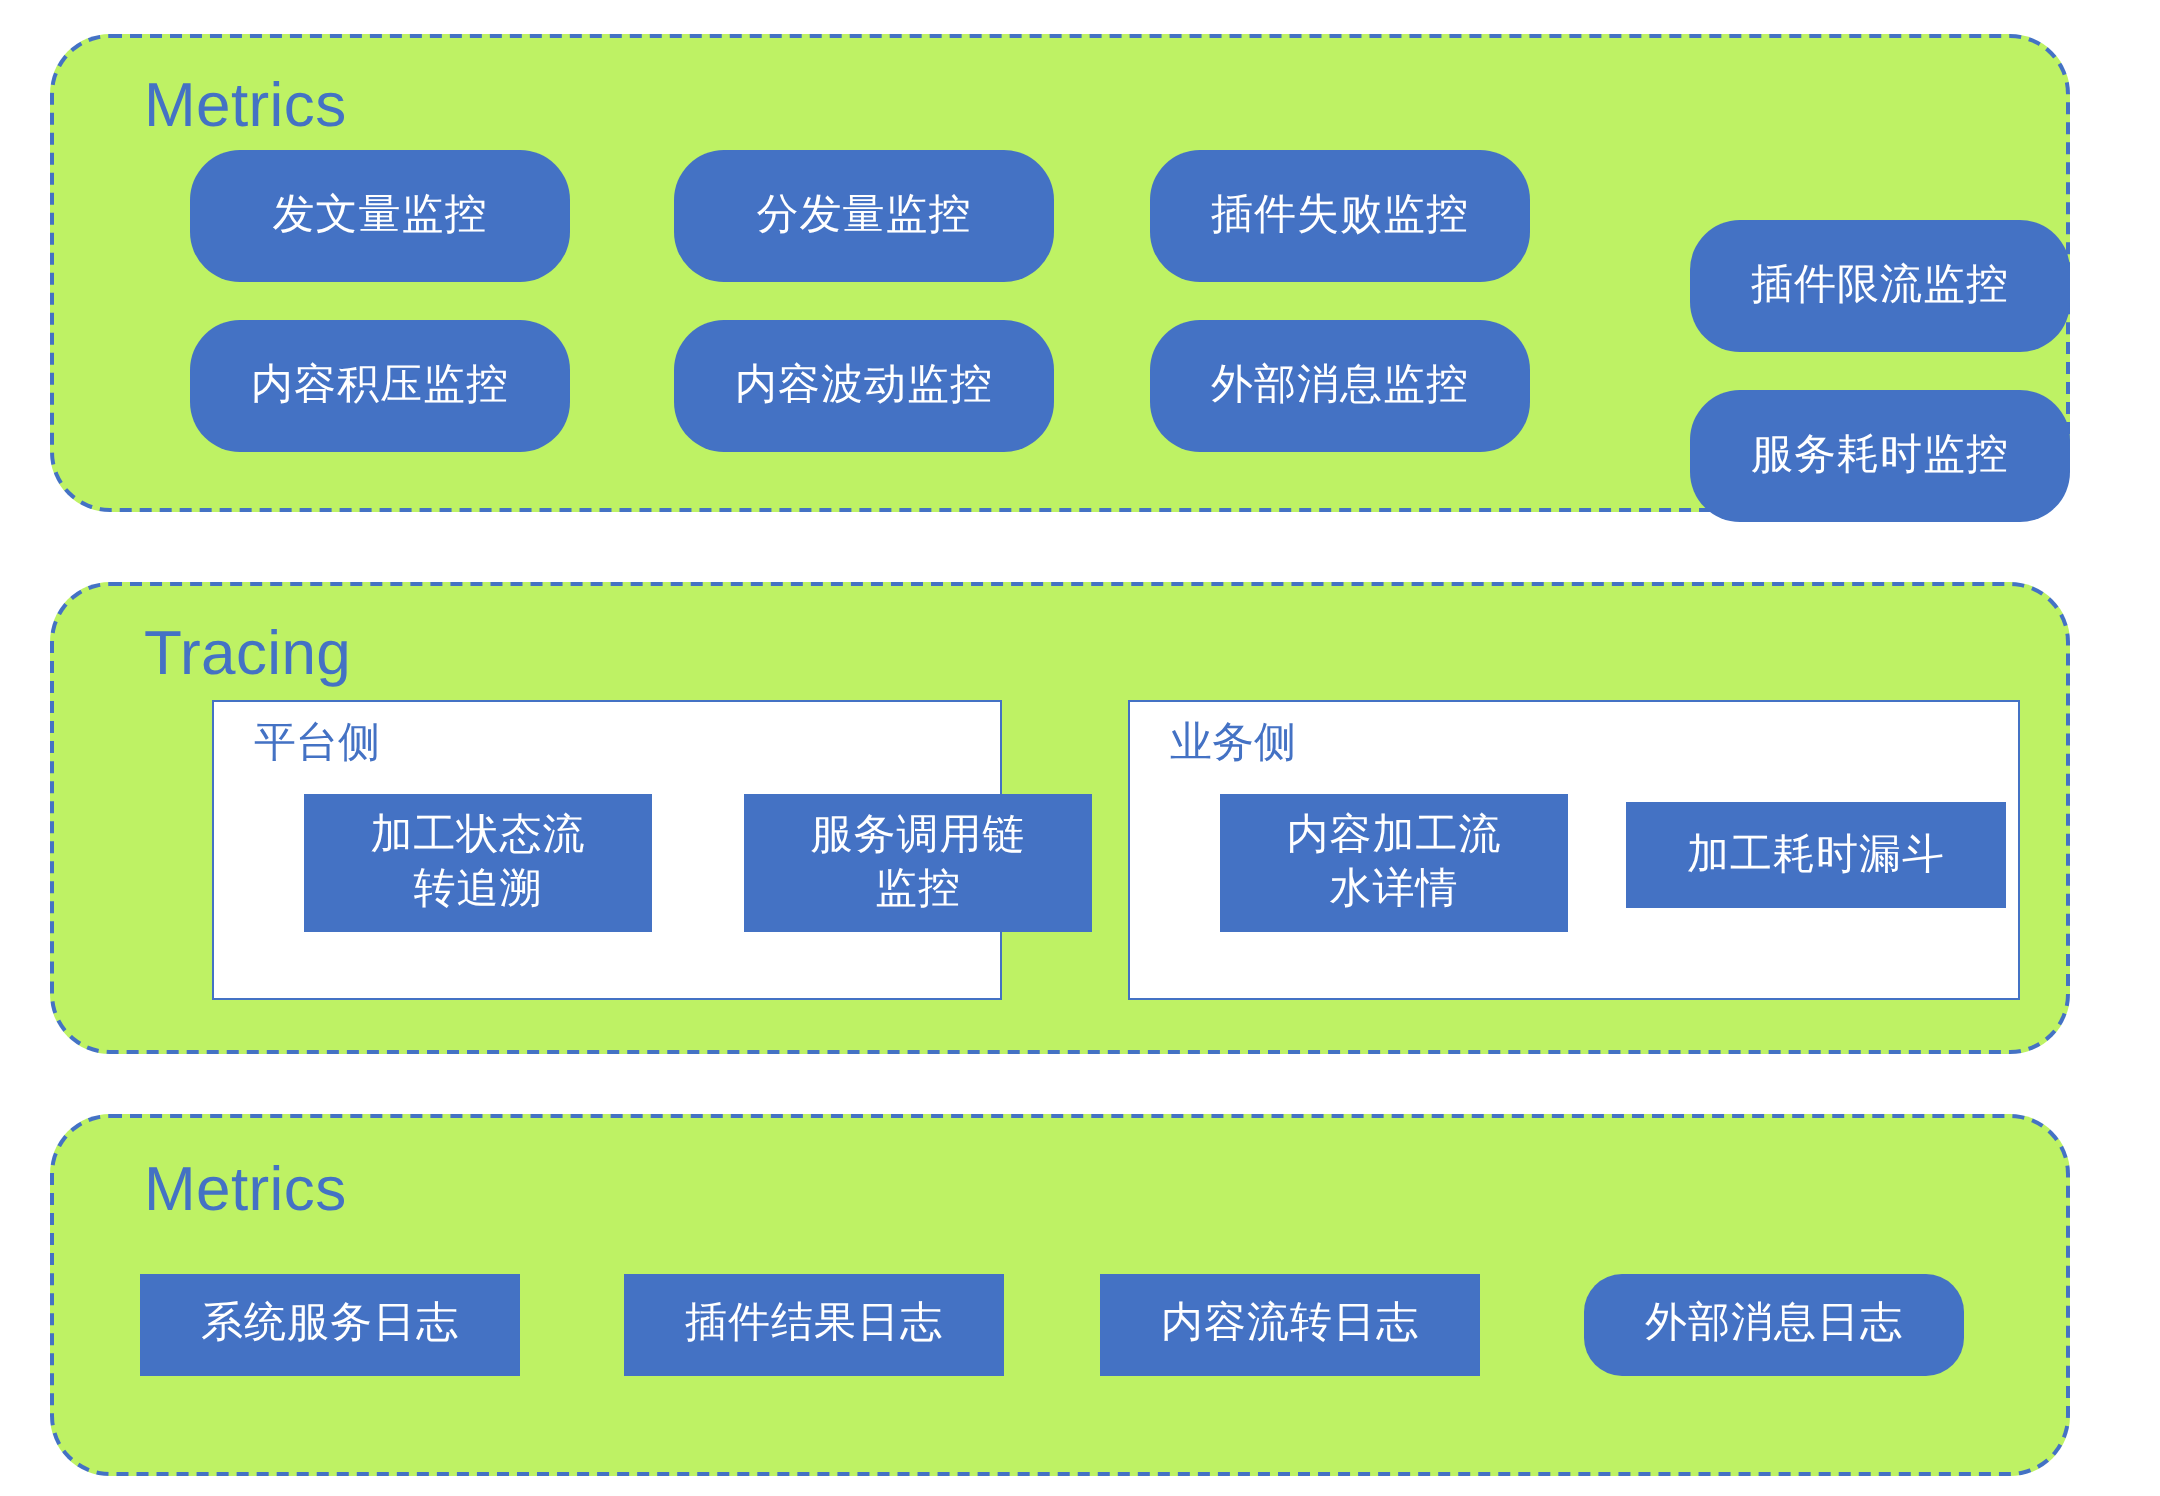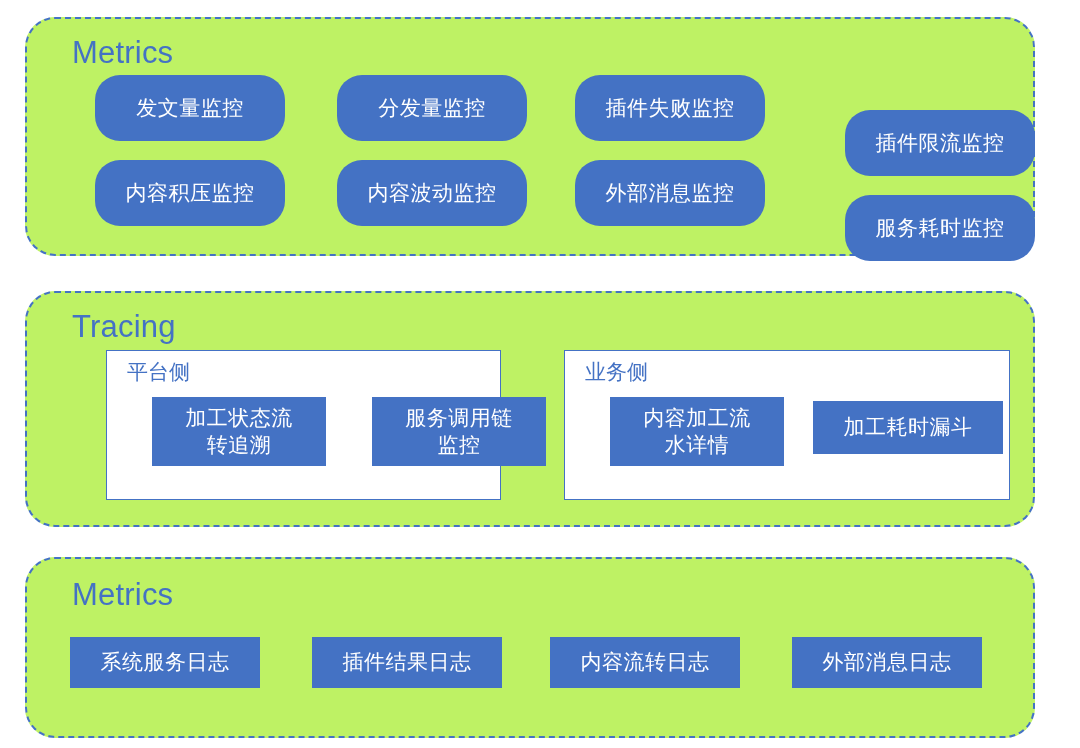--- a/index.html
+++ b/index.html
@@ -98,21 +98,21 @@
   .t-c1 { left: 45px; }
   .t-c2 { left: 265px; }
   .t-box.single-line { height: 53px; top: 50px; }
   #box-processing-funnel { left: 248px; width: 190px; font-family: Liberation Serif, serif; }
 
   
   .l-box { width: 190px; height: 51px; top: 78px; }
   .l-c1 { left: 43px; }
   .l-c2 { left: 285px; }
   .l-c3 { left: 523px; text-align: right; }
-  .l-c4 { left: 765px; }
+  .l-c4 { left: 765px; border-radius: 19px; }
 </style>
 </head>
 <body>
 
 <div id="canvas">
 
   <div class="group" id="group-metrics">
     <div class="group-title">Metrics</div>
 
     <div class="box m-box m-c1 m-r1">发文量监控</div>

